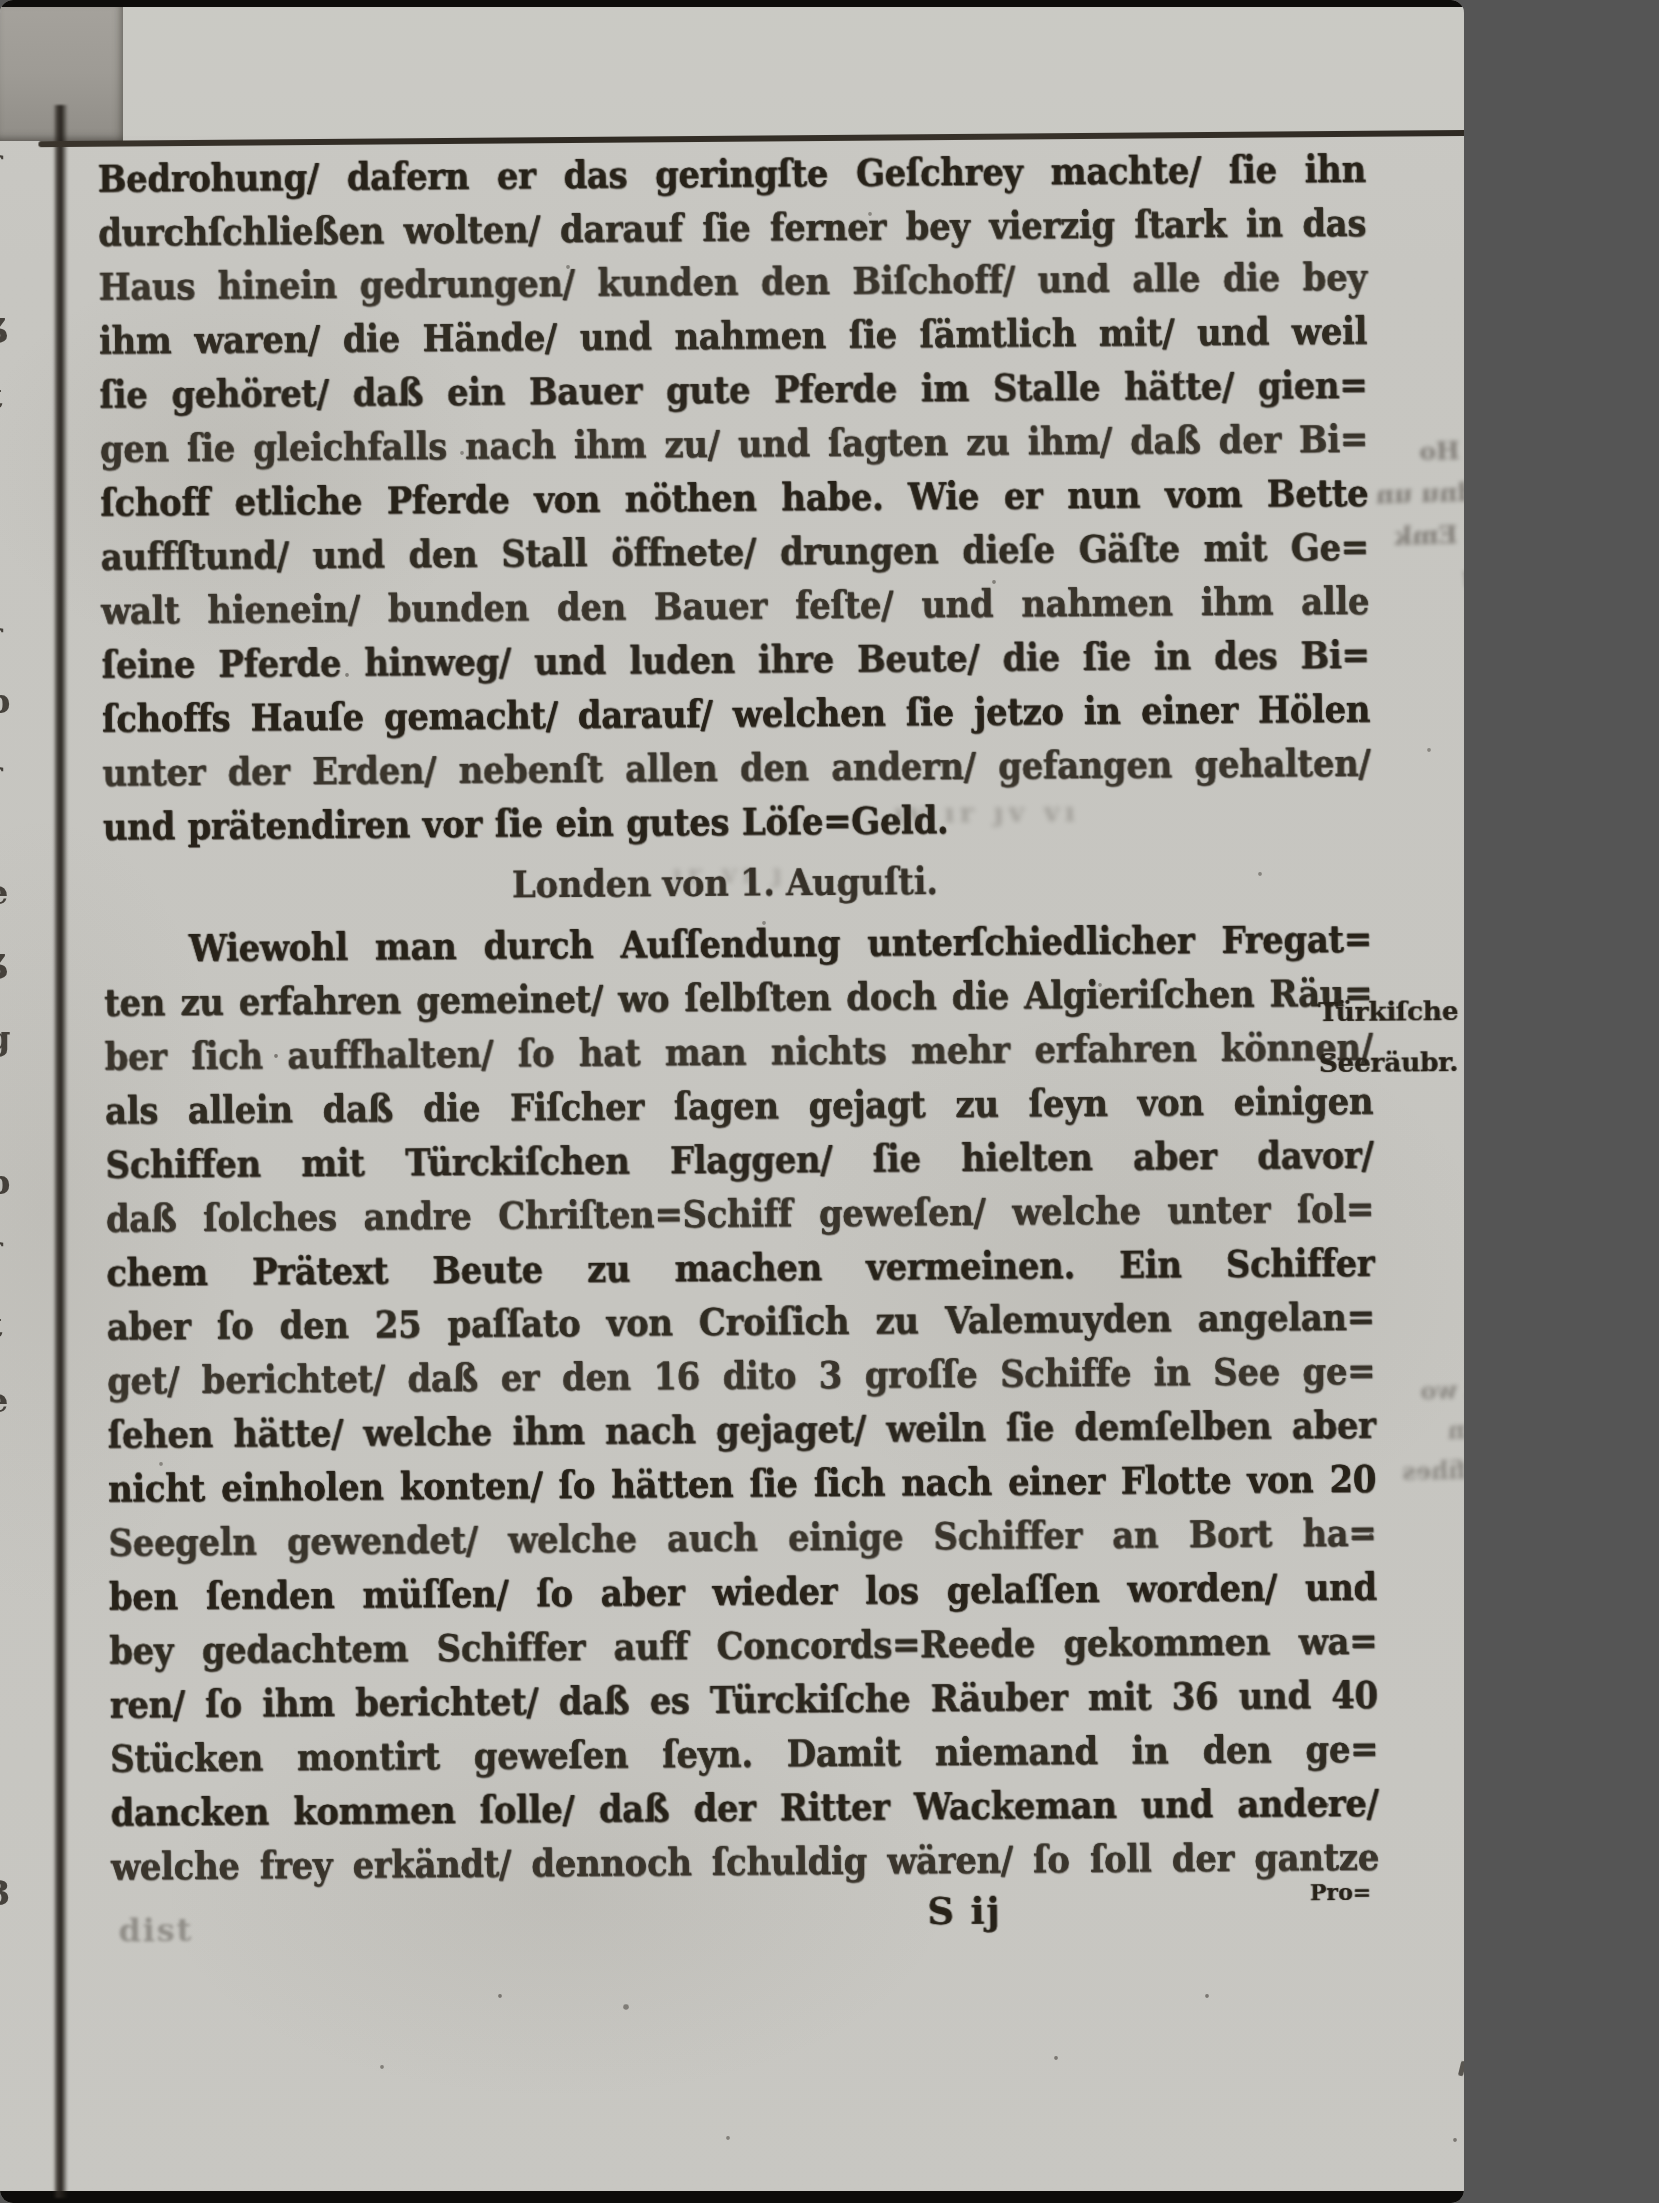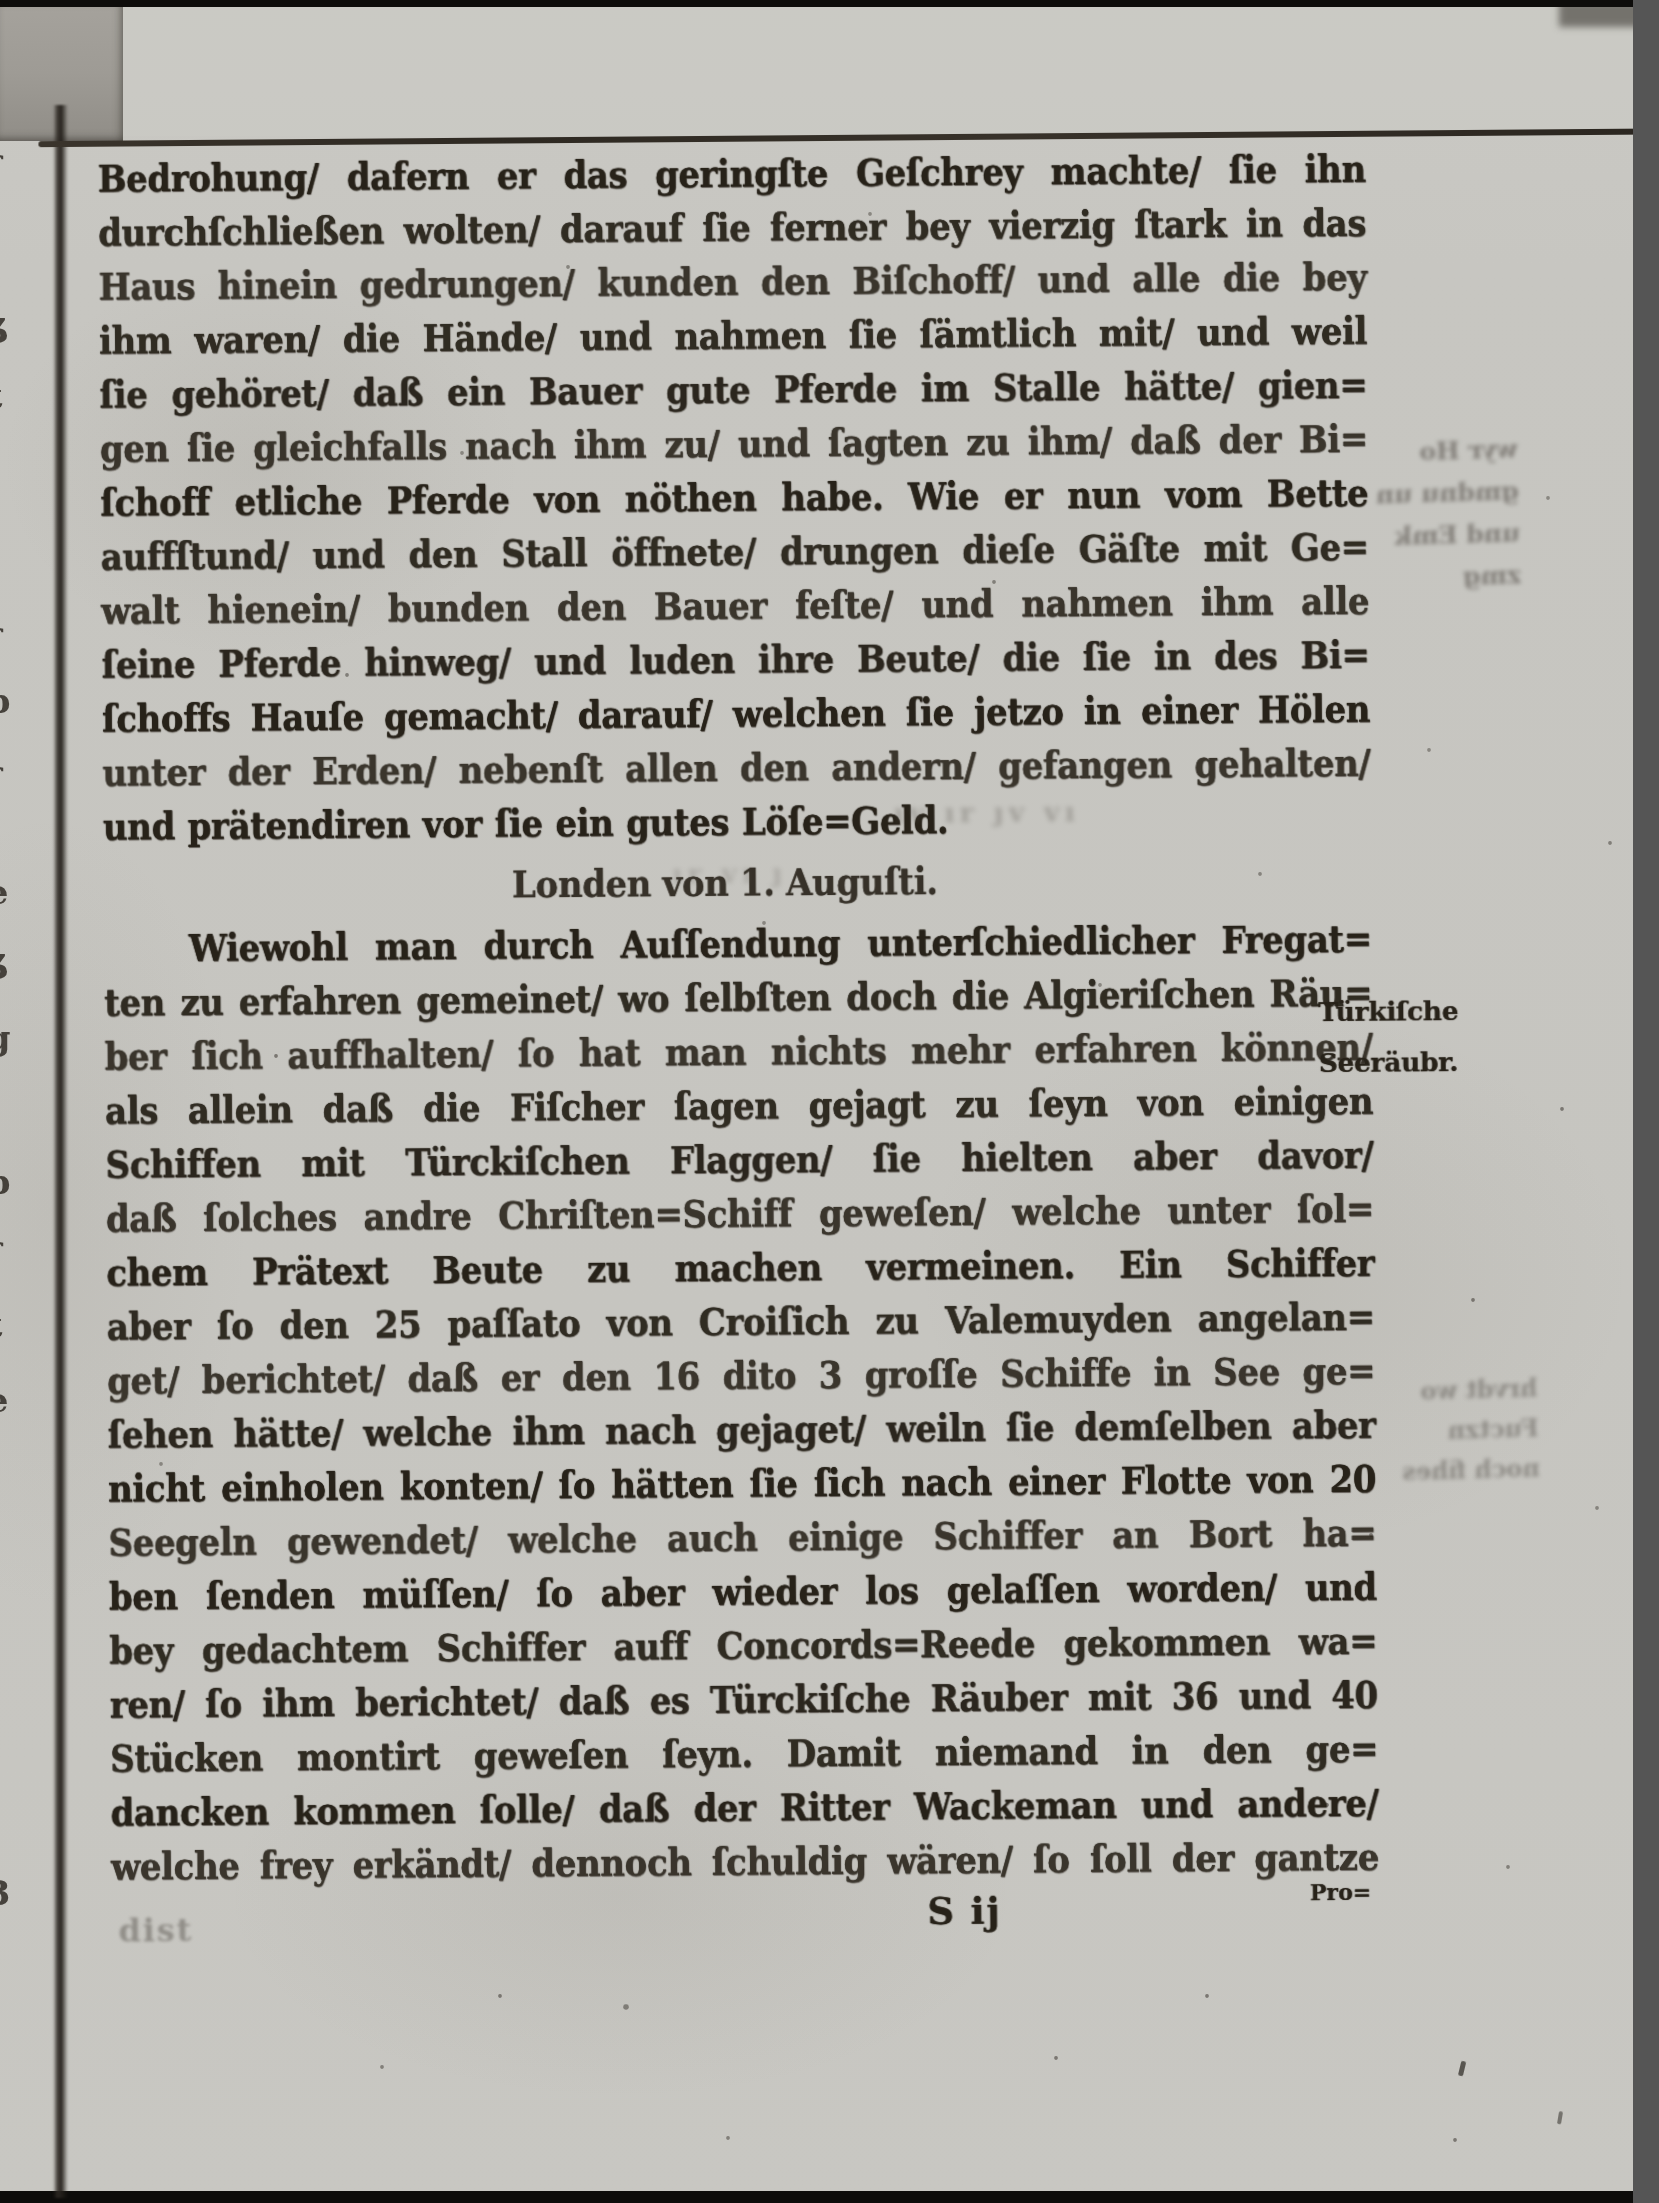--- a/index.html
+++ b/index.html
@@ -1,26 +1,27 @@
 <!DOCTYPE html>
 <html style="--paper: #c7c6c1; --ink: #272219; --rule: #332d26; --scan_edge: #0d0c0a; --corner_block: #a09d97;font-size:14px"><head>
 <meta charset="utf-8">
 <style>
   html,body{margin:0;padding:0;background:#555;}
   #scan{
     position:relative;
-    width:1633px;height:2203px;
+    width:1464px;height:2203px;
     overflow:hidden;
     background:
       radial-gradient(ellipse 372px 284px at 16% 21%, rgba(118,112,100,.10), transparent 70%),
       radial-gradient(ellipse 497px 381px at 78% 58%, rgba(118,112,100,.09), transparent 72%),
       radial-gradient(ellipse 567px 293px at 38% 86%, rgba(110,105,95,.09), transparent 70%),
       radial-gradient(ellipse 266px 532px at 3% 55%, rgba(130,125,115,.10), transparent 75%),
       linear-gradient(180deg,#cac9c4 0%, #c7c6c1 12%, #c6c5c0 60%, #c8c7c2 100%);
     font-family:"DejaVu Serif", serif;
+    border-radius:13px;
   }
   
   .top-bar{position:absolute;left:0;top:0;width:1660px;height:7px;background:var(--scan_edge,#0d0c0a);}
   .bottom-bar{position:absolute;left:0;top:2191px;width:1660px;height:12.4px;background:var(--scan_edge,#0d0c0a);}
   .corner-block{
     position:absolute;left:0;top:5.3px;width:123px;height:136px;
     background:linear-gradient(180deg,#a5a29c 0%,#9e9b95 50%,#908d87 100%);
     box-shadow:inset -6.2px 0 8px -4.4px rgba(55,52,46,.55), inset 0 -7px 8.9px -5.3px rgba(55,52,46,.6);
   }
   .top-band{position:absolute;left:123px;top:7px;width:1537px;height:129px;background:#cbcac5;opacity:.55;}

